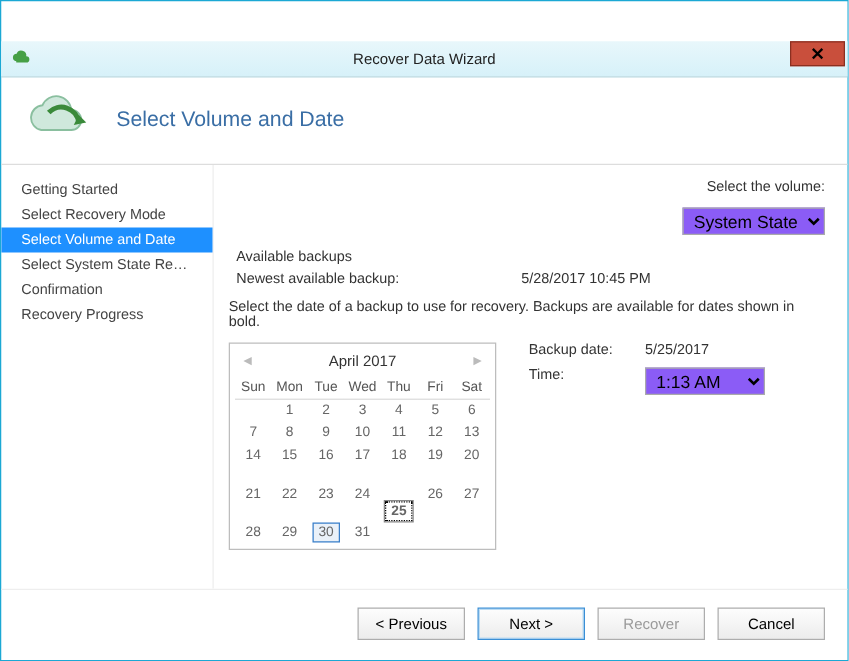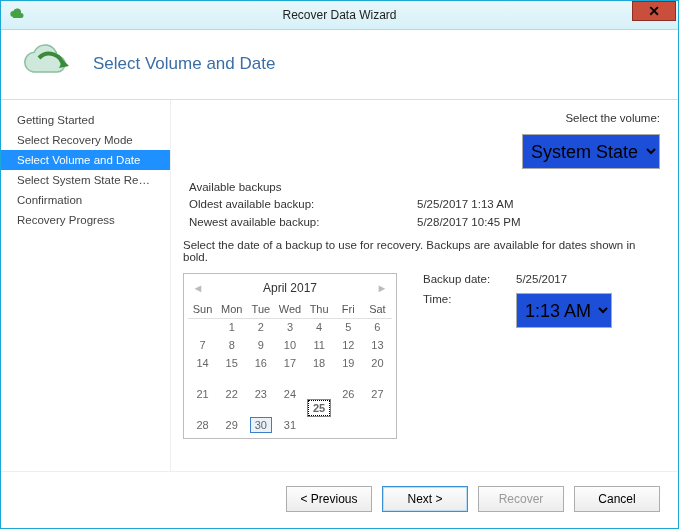--- a/index.html
+++ b/index.html
@@ -18,20 +18,21 @@
     display: flex;
     flex-direction: column;
   }
   .titlebar {
     height: 29px;
     background: linear-gradient(#e8f7fb, #d7f1f9);
     border-bottom: 1px solid #b8d8e0;
     display: flex;
     align-items: center;
     position: relative;
+    margin-top: 32px;
   }
   .title-icon {
     width: 16px; height: 16px;
     margin-left: 8px;
     display:flex; align-items:center; justify-content:center;
   }
   .title-text {
     flex: 1;
     text-align: center;
     font-size: 12px;
@@ -91,24 +92,24 @@
   }
   .vol-row {
     display: flex;
     align-items: flex-end;
     gap: 10px;
     margin-bottom: 8px;
     flex-direction: column;
   }
   select {
     font-family: inherit;
-    font-size: 18px;
-    height: 35px;
+    font-size: 14px;
+    height: 22px;
     border: 1px solid #aaa;
-    background: #1d4ed8;
+    background: #8b5cf6;
     padding: 0 4px;
   }
   .group-label {
     margin: 4px 0 2px 6px;
     color: #333;
   }
   .info-row {
     display: flex;
     padding: 3px 0 3px 6px;
   }
@@ -254,24 +255,20 @@
 
     <div class="main">
       <div class="vol-row">
         <span>Select the volume:</span>
         <select>
           <option>System State</option>
         </select>
       </div>
 
       <div class="group-label">Available backups</div>
-      <div class="info-row">
-        <span class="k">Oldest available backup:</span>
-        <span>5/25/2017 1:13 AM</span>
-      </div>
       <div class="info-row">
         <span class="k">Newest available backup:</span>
         <span>5/28/2017 10:45 PM</span>
       </div>
 
       <div class="instr">Select the date of a backup to use for recovery. Backups are available for dates shown in bold.</div>
 
       <div class="date-area">
         <div class="calendar">
           <div class="cal-header">

